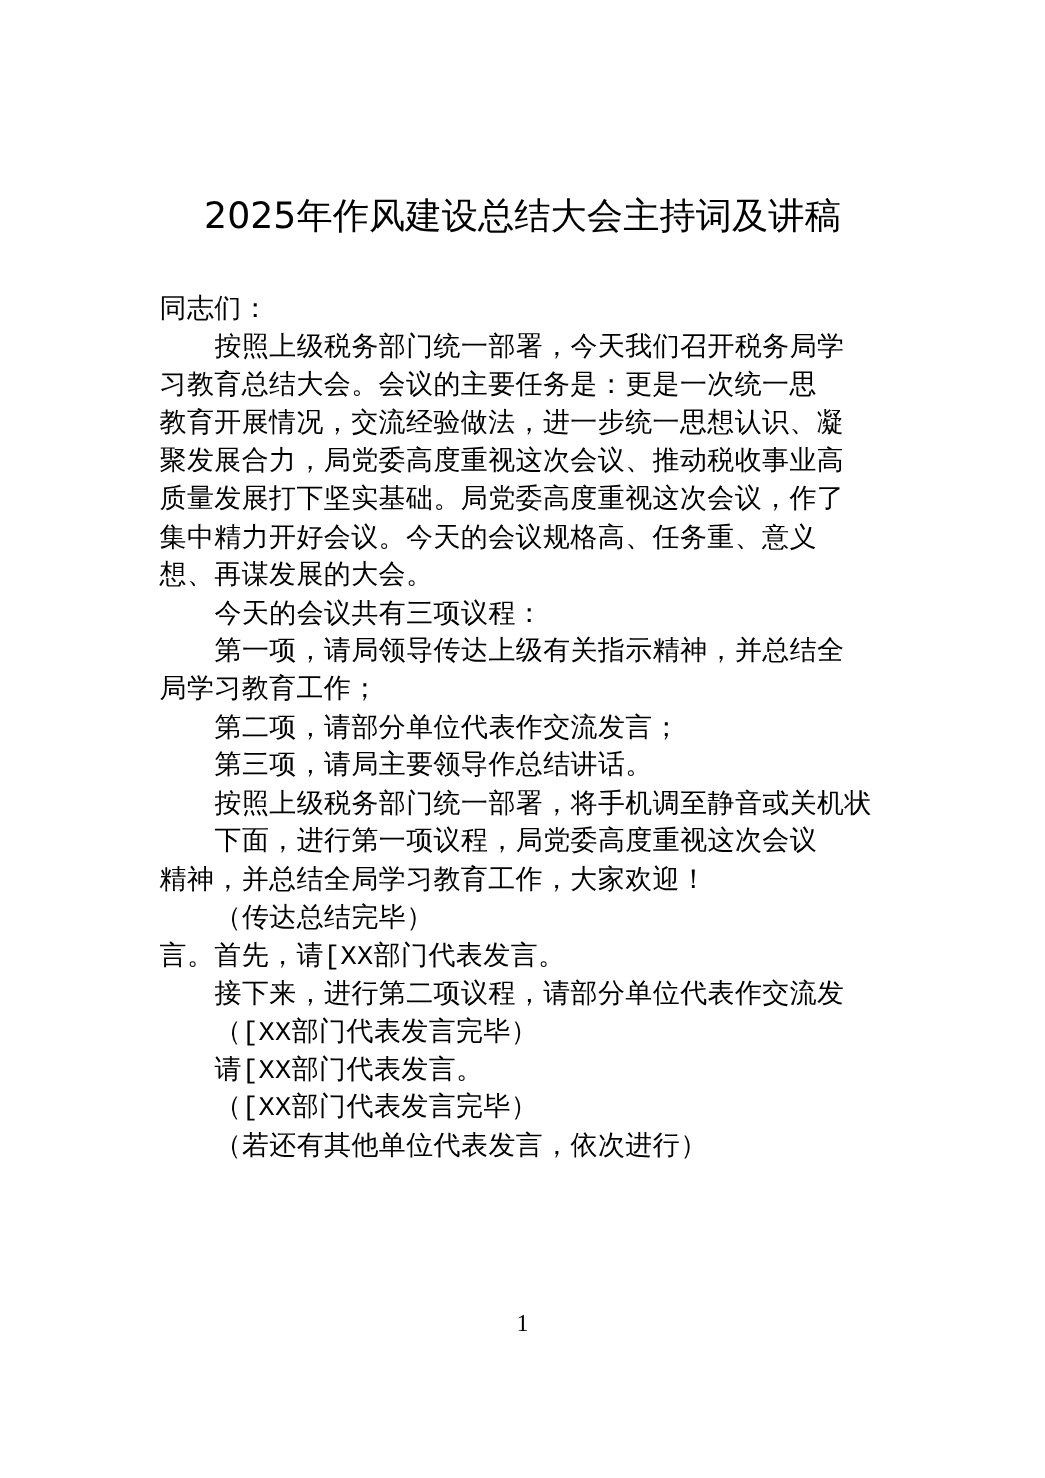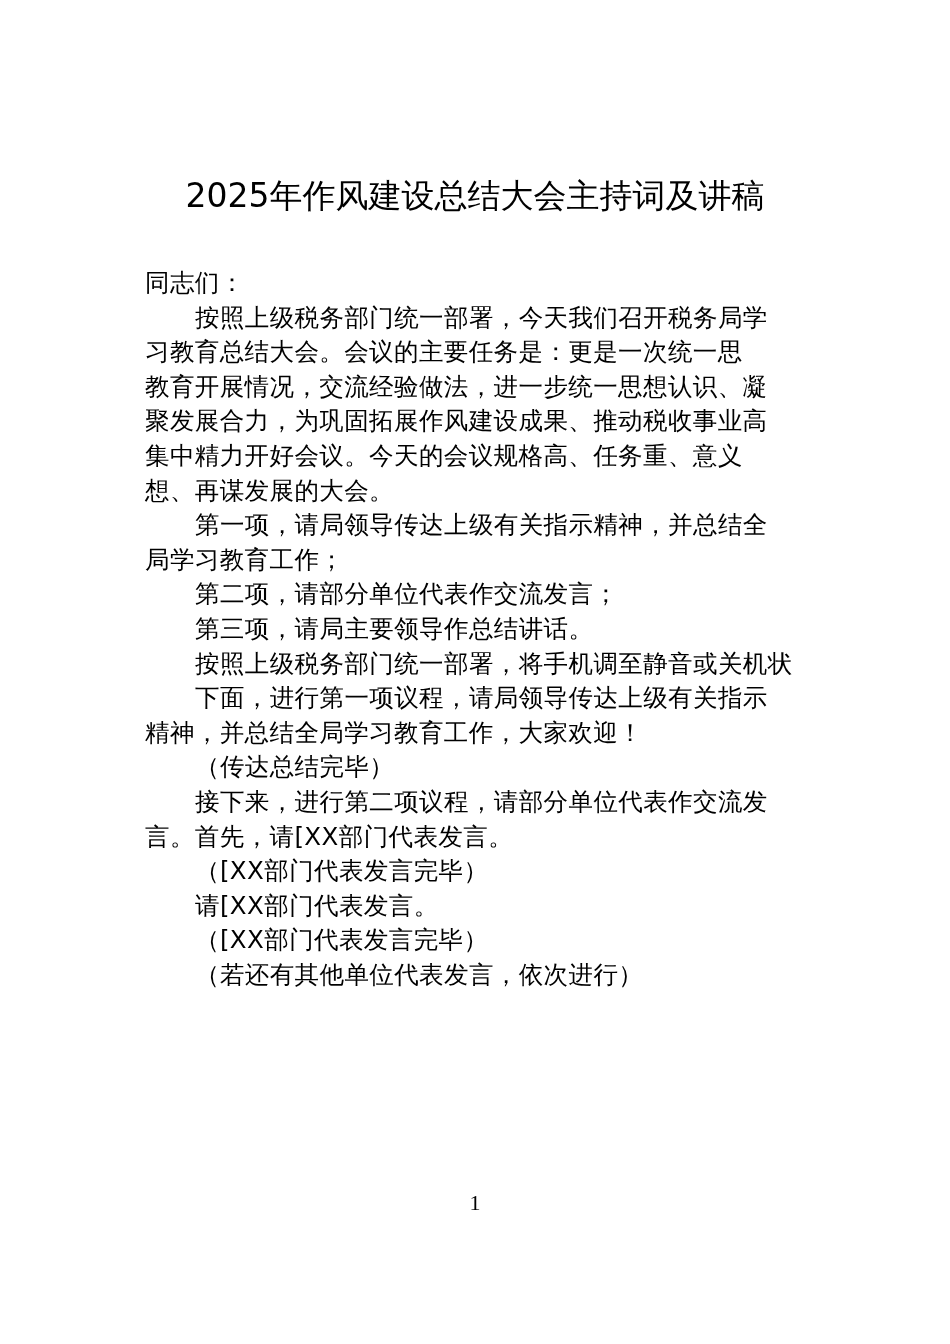--- a/index.html
+++ b/index.html
@@ -38,20 +38,21 @@
       left: 145px;
       top: 266px;
       width: 665px;
     }
     .line {
       height: 34.6px;
       line-height: 34.6px;
       font-size: 24.5px;
       white-space: nowrap;
       letter-spacing: 0.4px;
+      font-family: Liberation Mono, monospace;
     }
     .indent { padding-left: 50px; }
     .footer {
       position: absolute;
       top: 1188px;
       left: 0;
       width: 950px;
       text-align: center;
       font-family: "Liberation Serif", "DejaVu Serif", serif;
       font-size: 22px;
@@ -62,33 +63,35 @@
 <body>
 
 <div class="page">
   <div class="title">2025年作风建设总结大会主持词及讲稿</div>
 
   <div class="body" id="doc-body">
       <div class="line">同志们：</div>
       <div class="line indent">按照上级税务部门统一部署，今天我们召开税务局学</div>
       <div class="line">习教育总结大会。会议的主要任务是：更是一次统一思</div>
       <div class="line">教育开展情况，交流经验做法，进一步统一思想认识、凝</div>
-      <div class="line">聚发展合力，为巩固拓展作风建设成果、推动税收事业高</div>
+      <div class="line">聚发展合力，局党委高度重视这次会议、推动税收事业高</div>
+      <div class="line">质量发展打下坚实基础。局党委高度重视这次会议，作了</div>
       <div class="line">集中精力开好会议。今天的会议规格高、任务重、意义</div>
       <div class="line">想、再谋发展的大会。</div>
+      <div class="line indent">今天的会议共有三项议程：</div>
       <div class="line indent">第一项，请局领导传达上级有关指示精神，并总结全</div>
       <div class="line">局学习教育工作；</div>
       <div class="line indent">第二项，请部分单位代表作交流发言；</div>
       <div class="line indent">第三项，请局主要领导作总结讲话。</div>
       <div class="line indent">按照上级税务部门统一部署，将手机调至静音或关机状</div>
-      <div class="line indent">下面，进行第一项议程，请局领导传达上级有关指示</div>
+      <div class="line indent">下面，进行第一项议程，局党委高度重视这次会议</div>
       <div class="line">精神，并总结全局学习教育工作，大家欢迎！</div>
       <div class="line indent">（传达总结完毕）</div>
+      <div class="line">言。首先，请[XX部门代表发言。</div>
       <div class="line indent">接下来，进行第二项议程，请部分单位代表作交流发</div>
-      <div class="line">言。首先，请[XX部门代表发言。</div>
       <div class="line indent">（[XX部门代表发言完毕）</div>
       <div class="line indent">请[XX部门代表发言。</div>
       <div class="line indent">（[XX部门代表发言完毕）</div>
       <div class="line indent">（若还有其他单位代表发言，依次进行）</div>
     </div>
 
   <div class="footer">1</div>
 </div>
 
 </body></html>

